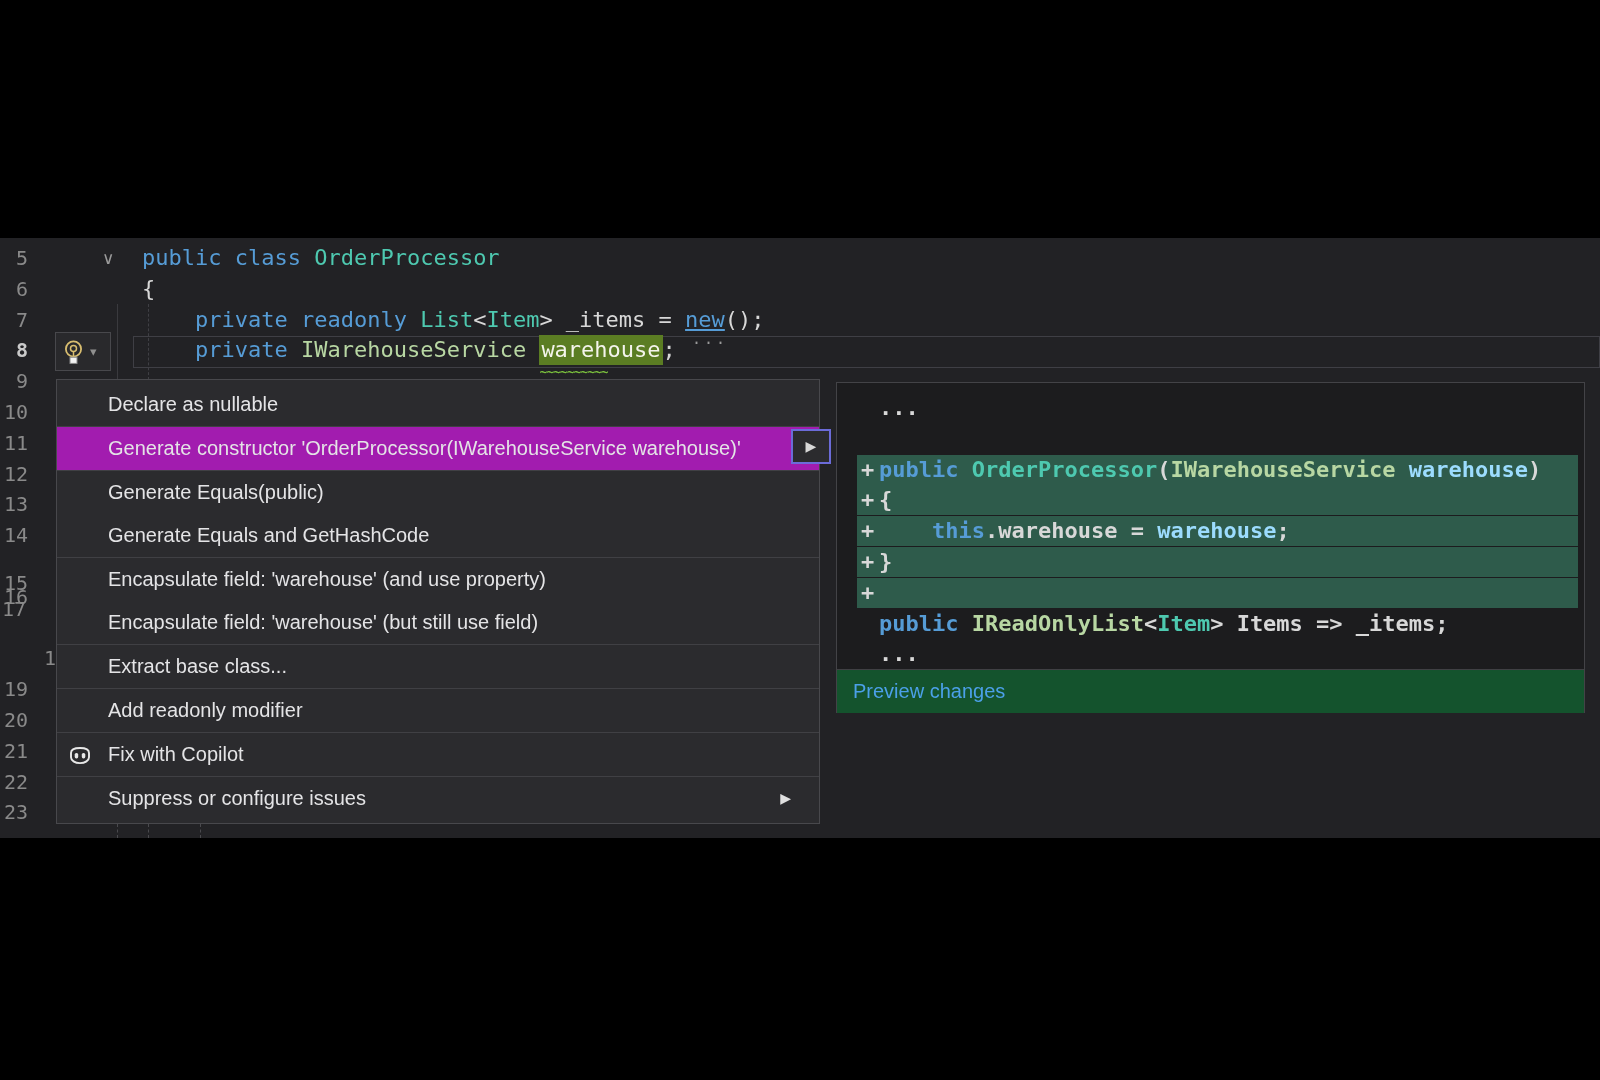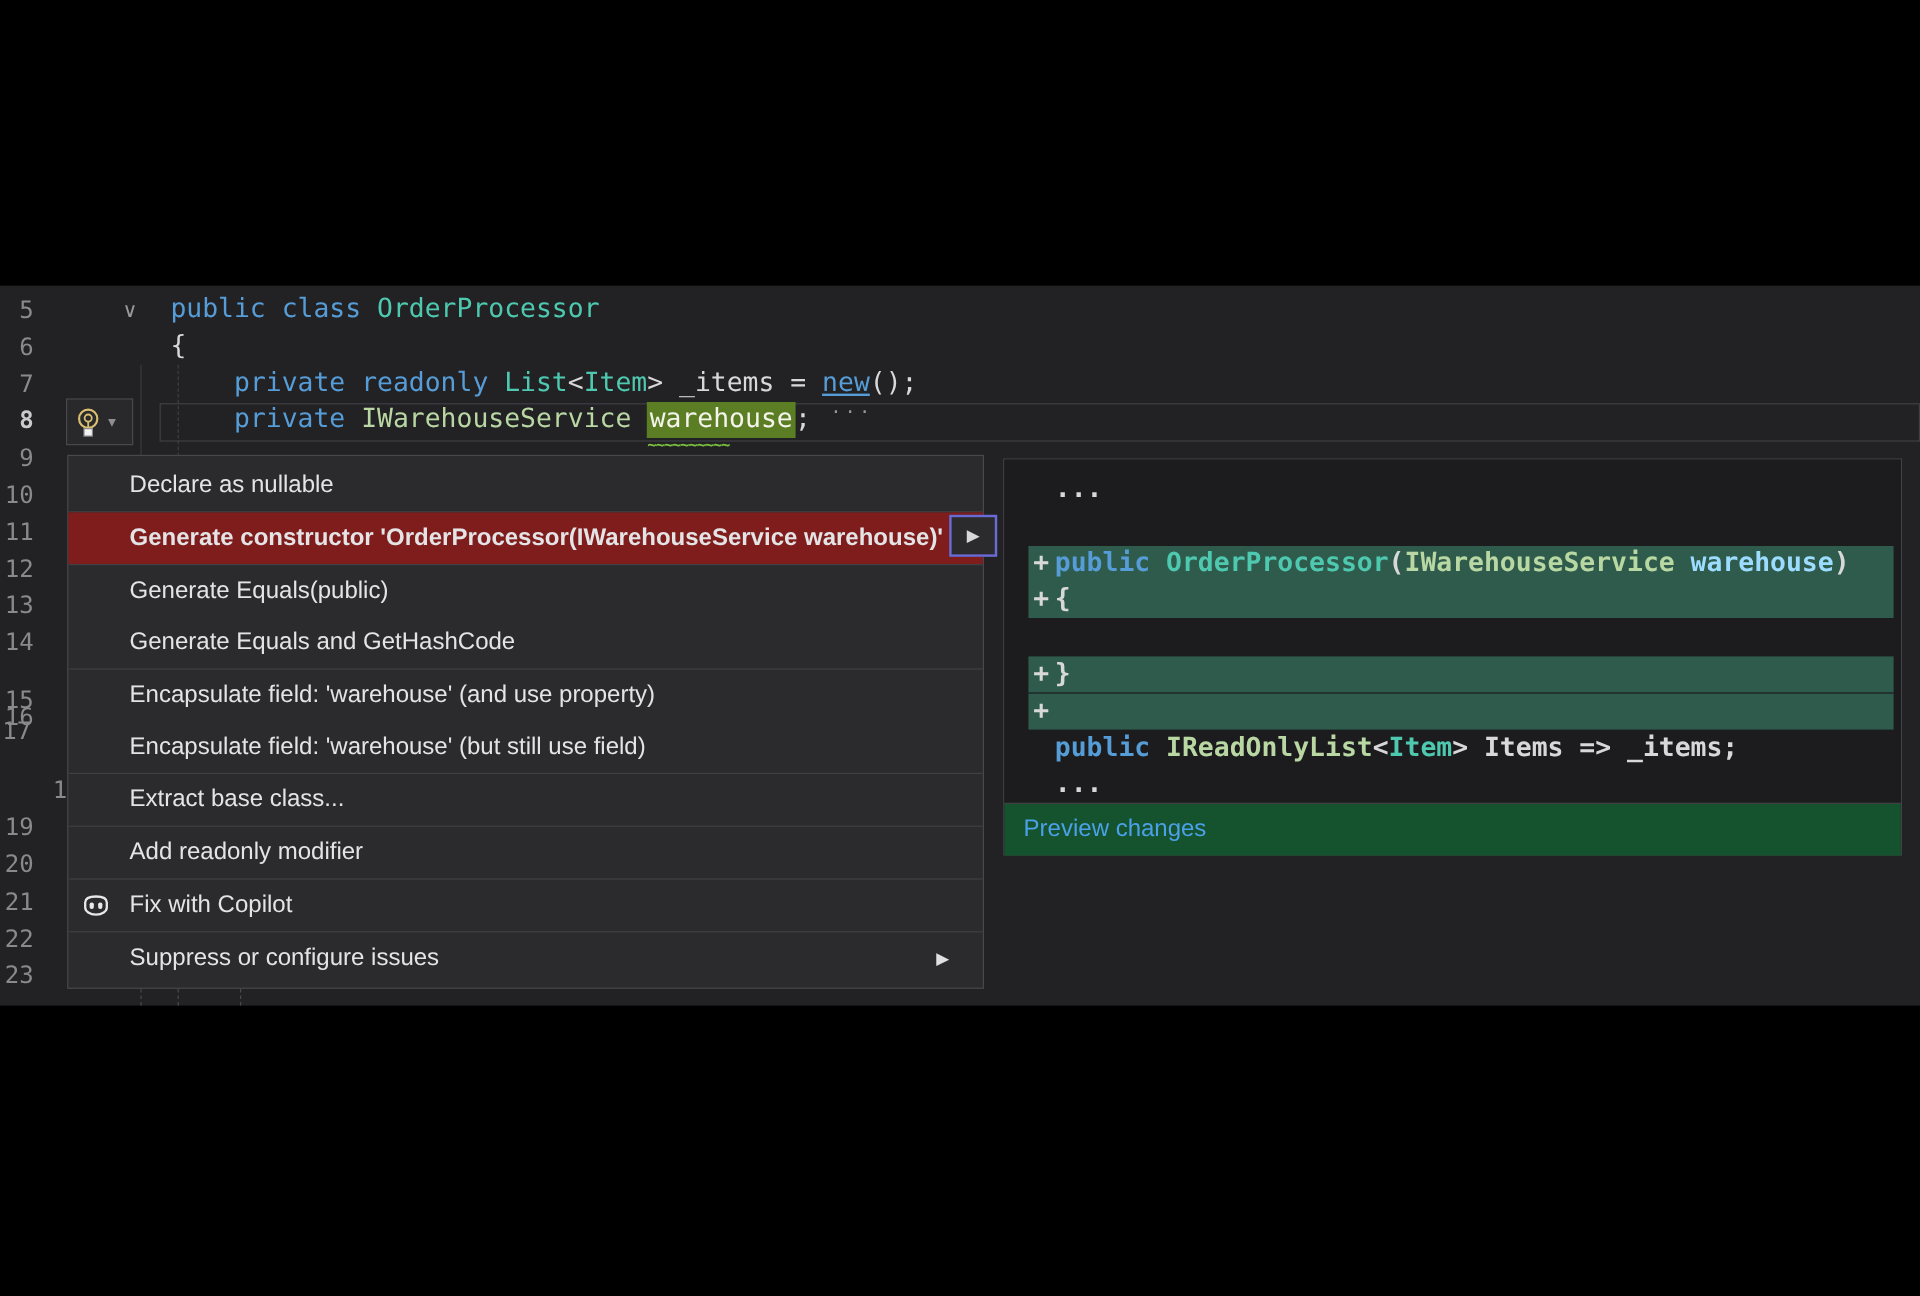--- a/index.html
+++ b/index.html
@@ -27,21 +27,21 @@
   .tk-txt{color:#d8d8d8}.tk-param{color:#9cdcfe}
   .tk-kwu{color:#569cd6;text-decoration:underline;}
   .tk-hl{background:#5b7d23;color:#f4f4ec;position:relative;display:inline-block;padding:0 2px;}
   .tk-hl::after{content:"~~~~~~~~~~";position:absolute;left:0;right:0;bottom:-13px;height:13px;
     overflow:hidden;color:#7cc13e;font-size:13px;letter-spacing:-1px;line-height:13px;font-weight:bold;}
   
   .menu{position:absolute;left:56px;top:379px;width:764px;background:#2b2b2e;
     border:1px solid #48484c;box-sizing:border-box;padding:3px 0;}
   .menu-item{position:relative;height:43px;line-height:43px;padding-left:51px;
     font-size:20px;color:#e4e4e6;white-space:nowrap;}
-  .menu-item.selected{background:#7f1d1d;font-weight:bold;}
+  .menu-item.selected{background:#a21caf;}
   .menu-sep{height:0;border-top:1px solid #404044;margin:0;}
   .mi-icon{position:absolute;left:9px;top:8px;width:30px;height:27px;}
   .submenu-btn{position:absolute;left:734px;top:49px;width:40px;height:35px;box-sizing:border-box;
     border:2px solid #6b6bd8;background:#2b2b2e;color:#d8d8d8;text-align:center;line-height:31px;font-size:14px;}
   .plain-arrow{position:absolute;right:28px;top:0;font-size:14px;color:#e0e0e0;}
   
   .panel{position:absolute;left:836px;top:382px;width:749px;height:331px;box-sizing:border-box;
     border:1px solid #434347;background:#1c1c1e;}
   .panel-code{position:relative;width:100%;height:286px;background:#1c1c1e;overflow:hidden;}
   .p-row{position:absolute;left:0;right:0;height:30px;line-height:30px;white-space:pre;
@@ -163,20 +163,21 @@
       <span>▶</span>
     </div>
   </div>
 
   <div class="panel">
     <div class="panel-code">
       <div class="p-row" style="top:10px"><span class="p-plus"></span><span><span class="tk-txt">...</span></span></div>
       <div class="p-row" style="top:40.8px"><span class="p-plus"></span><span></span></div>
       <div class="p-row diff" style="top:71.6px"><span class="p-plus">+</span><span><span class="tk-kw">public </span><span class="tk-cls">OrderProcessor</span><span class="tk-txt">(</span><span class="tk-iface">IWarehouseService</span><span class="tk-param"> warehouse</span><span class="tk-txt">)</span></span></div>
       <div class="p-row diff" style="top:102.4px"><span class="p-plus">+</span><span><span class="tk-txt">{</span></span></div>
+      <div class="p-row diff" style="top:133.2px"><span class="p-plus">+</span><span><span class="tk-txt">    </span><span class="tk-kw">this</span><span class="tk-txt">.</span><span class="tk-txt">warehouse</span><span class="tk-txt"> = </span><span class="tk-param">warehouse</span><span class="tk-txt">;</span></span></div>
       <div class="p-row diff" style="top:164px"><span class="p-plus">+</span><span><span class="tk-txt">}</span></span></div>
       <div class="p-row diff" style="top:194.8px"><span class="p-plus">+</span><span></span></div>
       <div class="p-row" style="top:225.6px"><span class="p-plus"></span><span><span class="tk-kw">public </span><span class="tk-iface">IReadOnlyList</span><span class="tk-txt">&lt;</span><span class="tk-cls">Item</span><span class="tk-txt">&gt; Items =&gt; _items;</span></span></div>
       <div class="p-row" style="top:256.4px"><span class="p-plus"></span><span><span class="tk-txt">...</span></span></div>
     </div>
     <div class="panel-footer">
       <span class="preview-link">Preview changes</span>
     </div>
   </div>
 </div>

